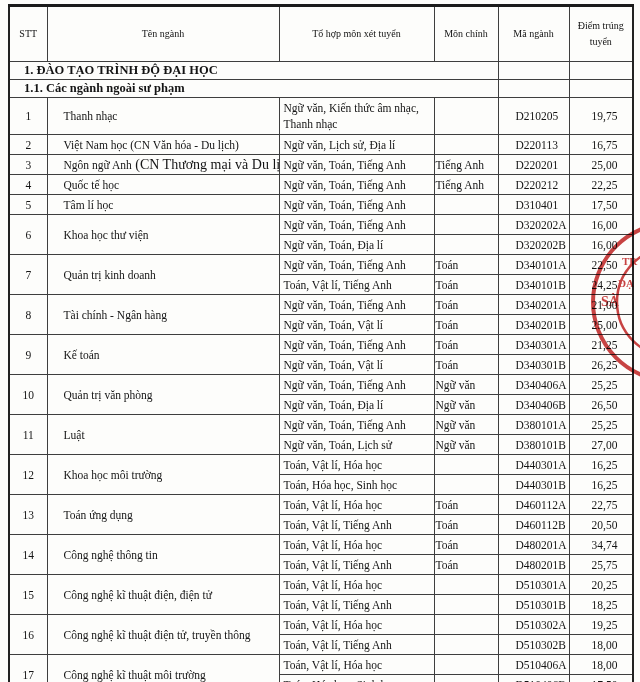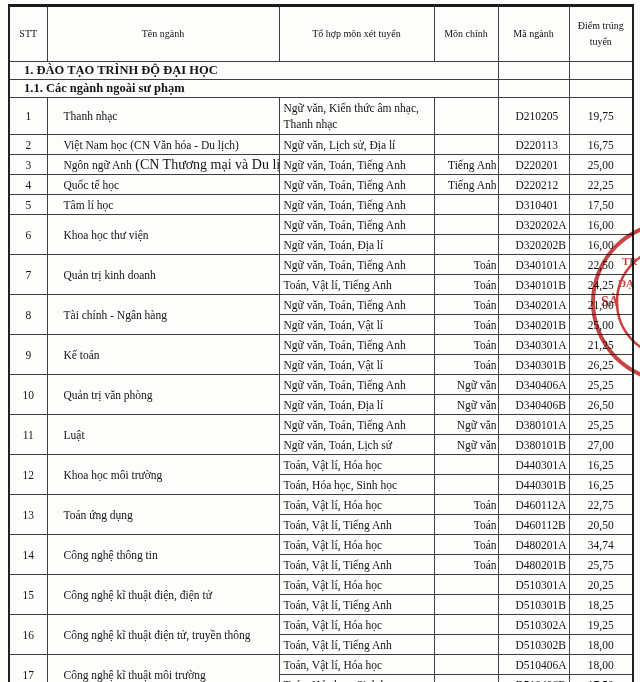--- a/index.html
+++ b/index.html
@@ -9,23 +9,23 @@
   table.doc th,table.doc td{border:1px solid #3e3e3e;overflow:hidden;}
   thead th{font-weight:normal;font-size:10px;text-align:center;height:54px;line-height:16px;padding:0 2px;}
   tr.sec-row td{height:15px;}
   td.sec{font-weight:bold;font-size:12.5px;padding:0 14px;white-space:nowrap;}
   tr.normal td{height:17px;font-size:11.5px;white-space:nowrap;}
   tr.tall td{height:34px;font-size:11.5px;white-space:nowrap;}
   tr.tall td.c-combo{white-space:normal;line-height:16px;}
   .c-stt{text-align:center;}
   .c-name{text-align:left;padding:0 16px;}
   .c-combo{text-align:left;padding:0 4px;}
-  .c-main{text-align:right;font-size:11px;}
+  .c-main{text-align:left;font-size:11px;}
   .c-code{text-align:left;padding:0 17px;}
-  .c-score{text-align:center;padding:0 4px;}
+  .c-score{text-align:left;padding:0 22px;}
   .note{font-size:14px;}
   .stamp{position:absolute;left:540px;top:205px;mix-blend-mode:multiply;opacity:0.92;}
 </style>
 </head>
 <body>
 
 <div class="page">
 
   <table class="doc">
     <colgroup>

